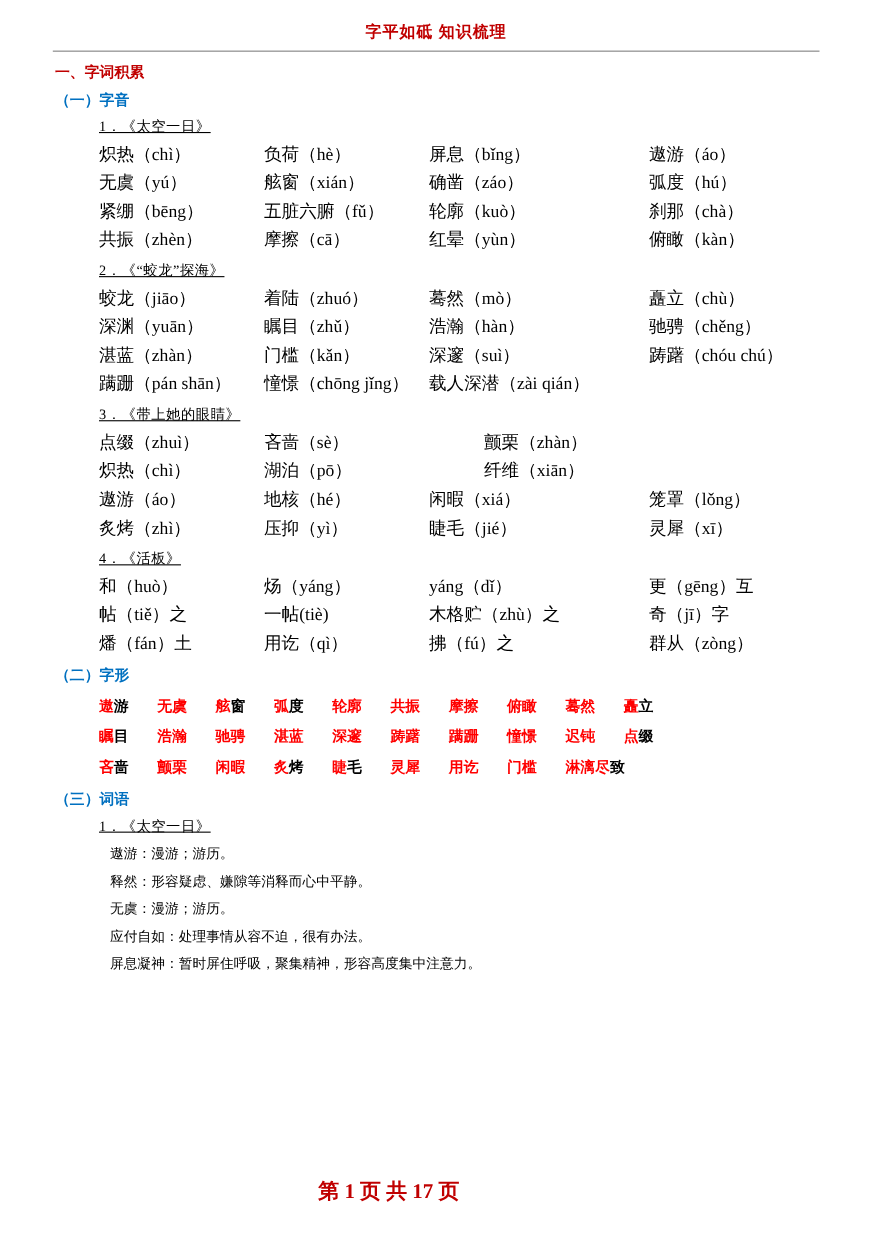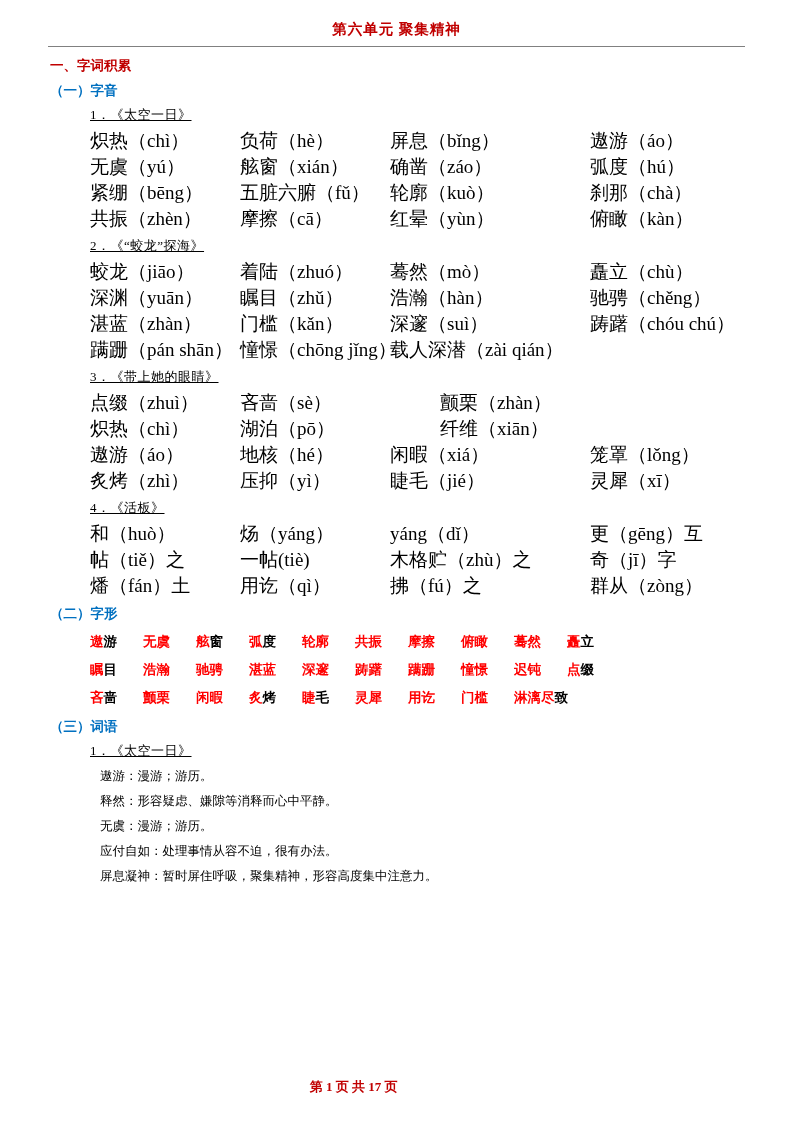--- a/index.html
+++ b/index.html
@@ -49,21 +49,21 @@
   .sec-h3 {
     font-size: 13px;
     margin: 6px 0 4px 42px;
     letter-spacing: 0.5px;
     text-decoration: underline;
   }
   .pron-row {
     display: flex;
     margin: 0 0 1px 0;
     padding-left: 42px;
-    font-size: 19px;
+    font-size: 16px;
     line-height: 25px;
   }
   .pron-cell {
     width: 150px;
     flex: 0 0 150px;
     white-space: nowrap;
   }
   .pron-cell.wide {
     width: 200px;
     flex: 0 0 200px;
@@ -97,32 +97,32 @@
     padding-left: 52px;
     font-family: "Liberation Serif", "DejaVu Serif", serif;
     font-style: normal;
   }
   .footer {
     position: absolute;
     bottom: 26px;
     left: 0;
     width: 707px;
     text-align: center;
-    font-size: 13px;
+    font-size: 19px;
     color: #c00000;
     font-weight: bold;
   }
   .footer .pg { color: #c00000; }
 </style>
 </head>
 <body>
 
 <div class="page">
 
-  <div class="doc-title">第六单元 聚集精神</div>
+  <div class="doc-title">字平如砥 知识梳理</div>
   <div class="header-rule"></div>
 
   <div class="sec-h1">一、字词积累</div>
 
   <div class="sec-h2">（一）字音</div>
 
   <div class="sec-h3">1．《太空一日》</div>
   <div class="pron-row">
     <span class="pron-cell">炽热（chì）</span>
     <span class="pron-cell">负荷（hè）</span>

